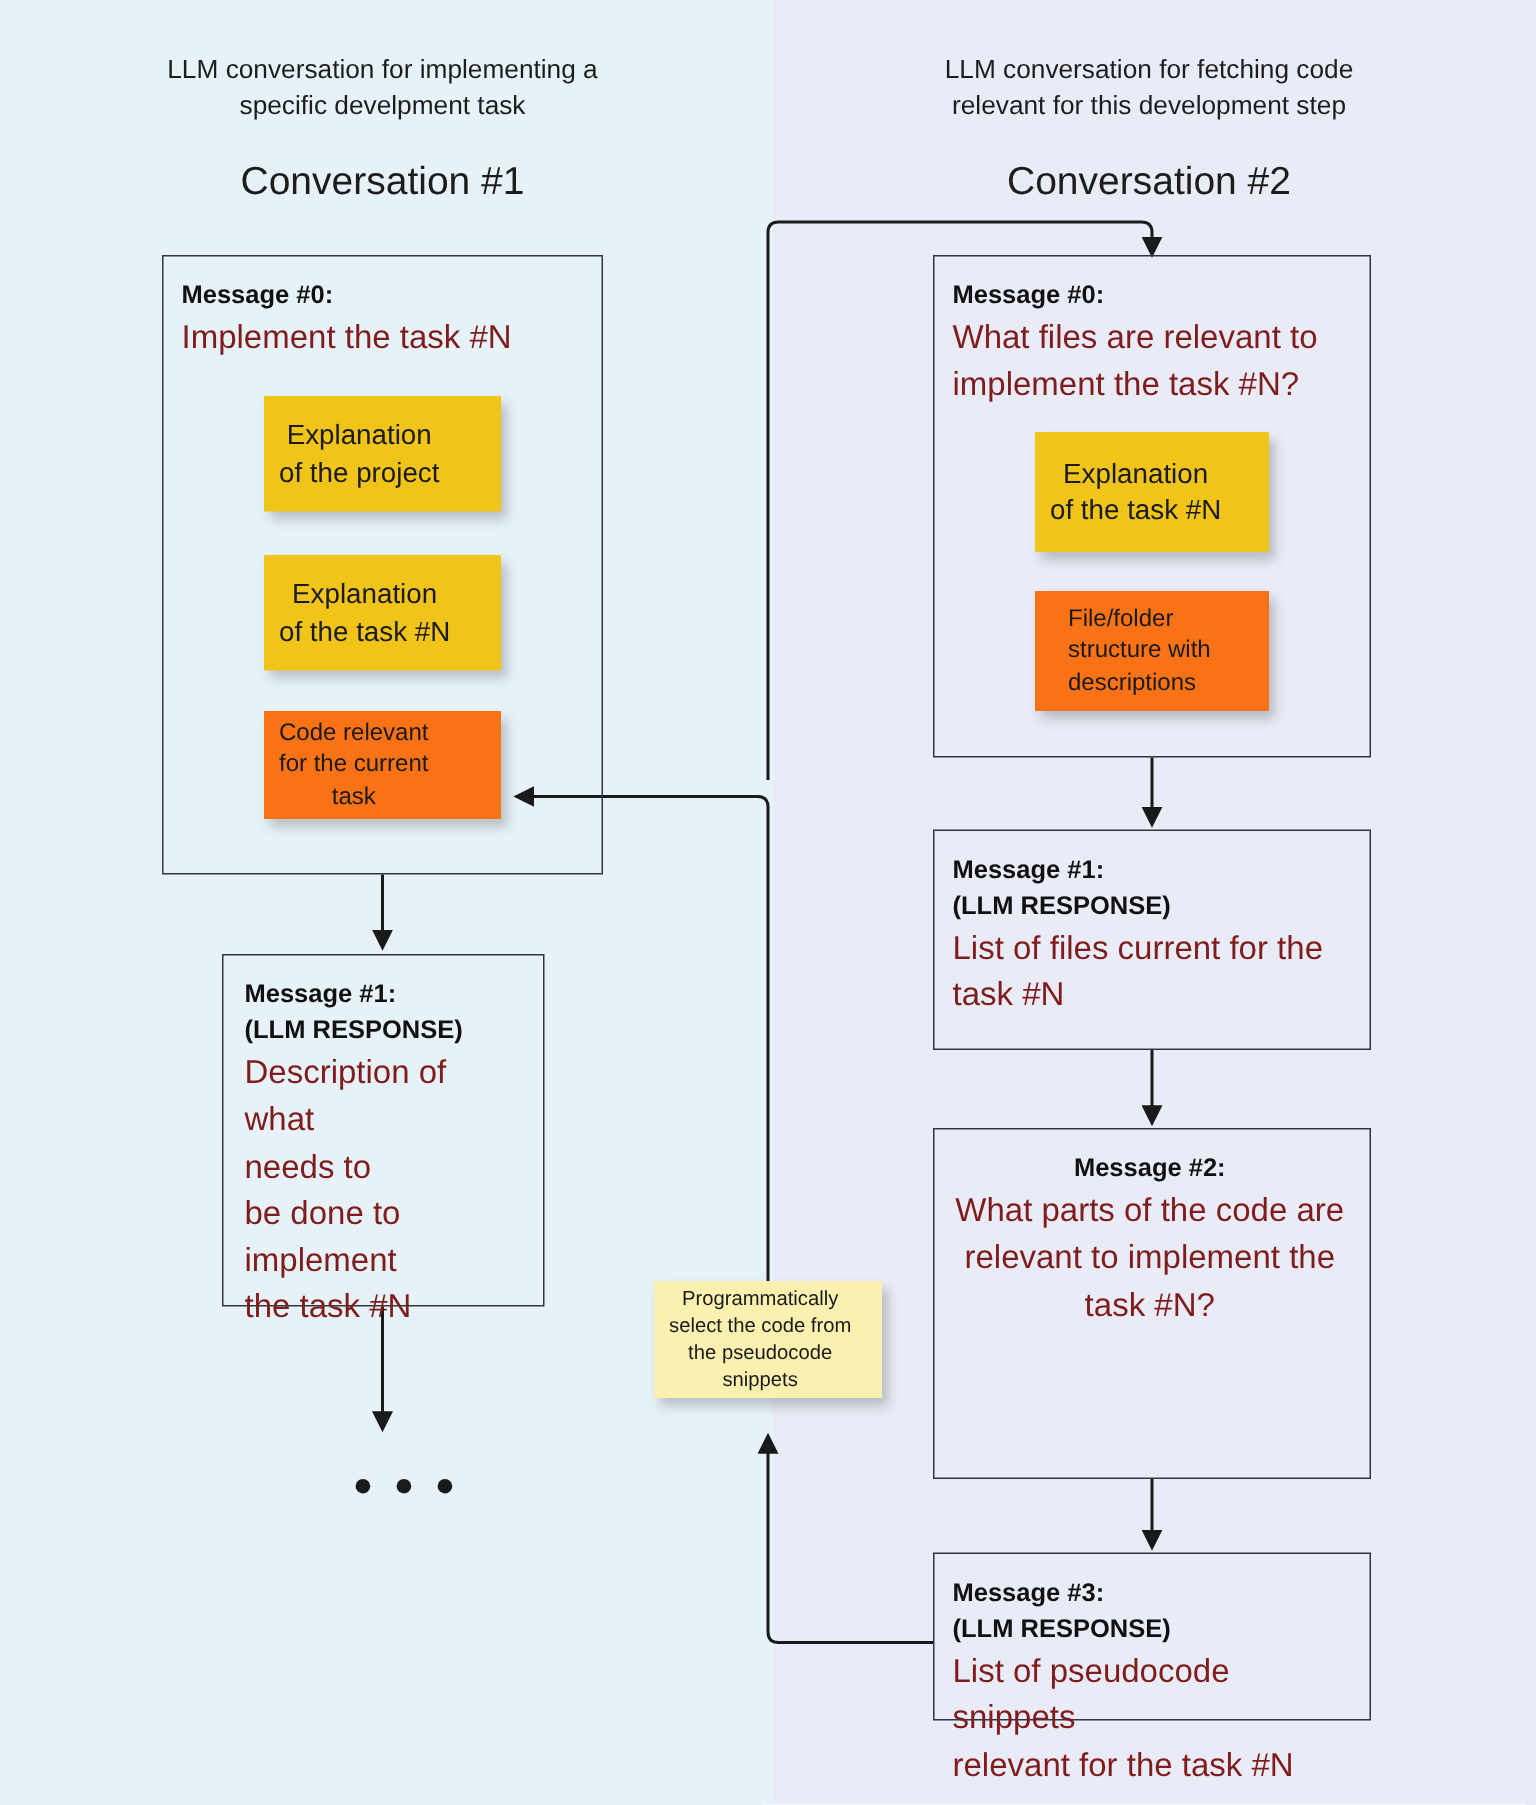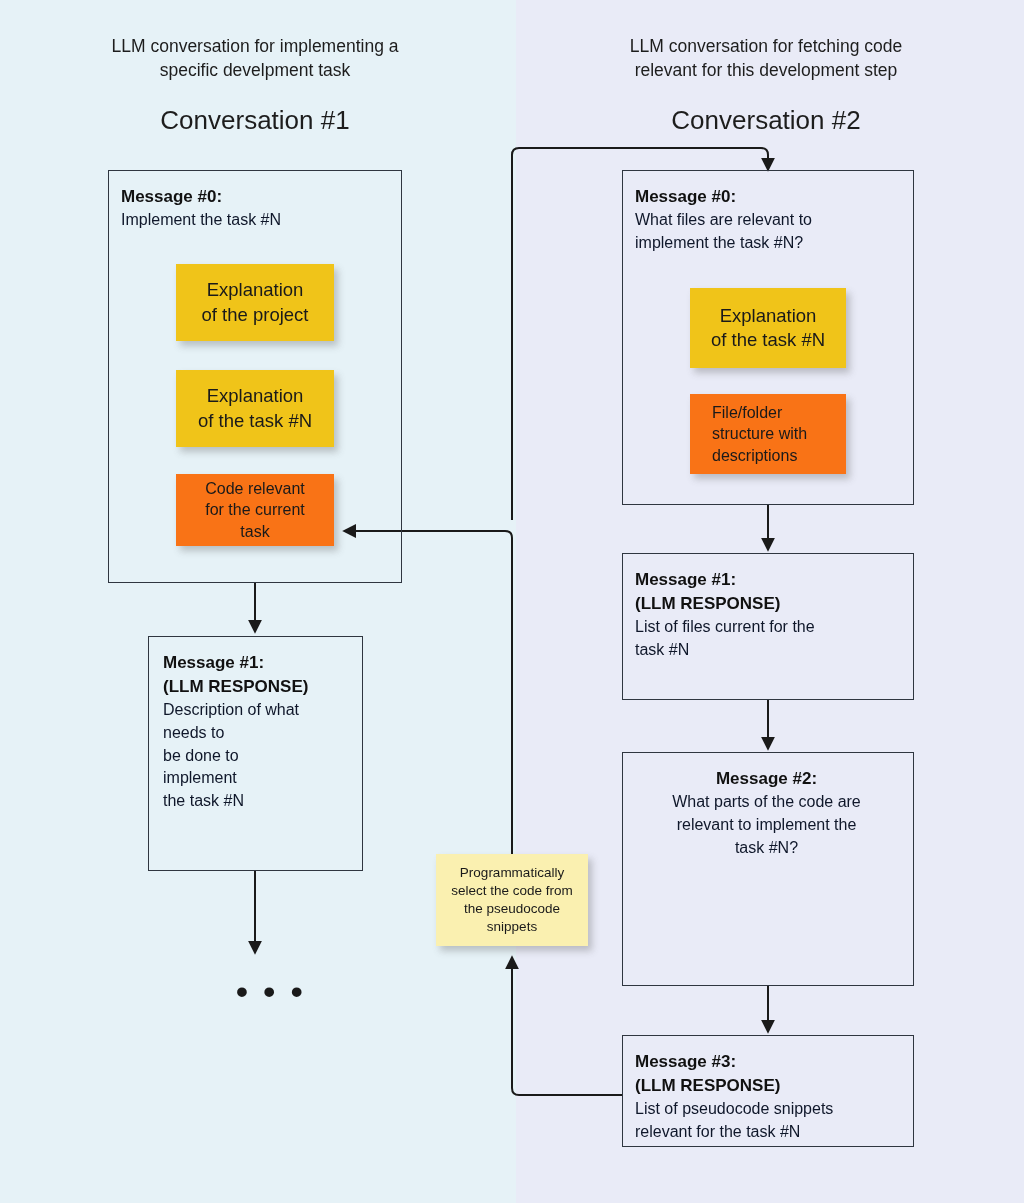--- a/index.html
+++ b/index.html
@@ -57,34 +57,34 @@
     padding: 14px 15px 10px 12px;
   }
   .msg-title {
     font-size: 17px;
     font-weight: bold;
     line-height: 1.42;
     white-space: pre-line;
     color: #111111;
   }
   .msg-body {
-    font-size: 16px;
+    font-size: 22px;
     line-height: 1.42;
     white-space: pre-line;
-    color: #0f172a;
+    color: #7f1d1d;
     margin-top: 0px;
   }
 
   
   .card {
     position: absolute;
     box-sizing: border-box;
     display: flex;
     align-items: center;
-    justify-content: center;
+    justify-content: flex-start;
     text-align: center;
     padding: 6px 10px;
     box-shadow: 4px 5px 7px rgba(80, 80, 80, 0.30);
     line-height: 1.32;
     white-space: pre-line;
   }
   .card-yellow { background: #f0c419; }
   .card-green  { background: #f97316; }
   .card-cream  { background: #faf0b0; }
 
@@ -180,21 +180,21 @@
 (LLM RESPONSE)</div>
     <div class="msg-body">Description of what
 needs to
 be done to
 implement
 the task #N</div>
   </div>
 
   <div id="ellipsis" style="left:236px; top:974px;">• • •</div>
 
-  <div class="card card-cream card-sm" style="left:436px; top:854px; width:152px; height:92px;">
+  <div class="card card-cream card-sm" style="left:436px; top:854px; width:152px; height:78px;">
     <span>Programmatically
 select the code from
 the pseudocode
 snippets</span>
   </div>
 
   <div class="msg-box" style="left:622px; top:170px; width:292px; height:335px;">
     <div class="msg-title">Message #0:</div>
     <div class="msg-body">What files are relevant to
 implement the task #N?</div>

